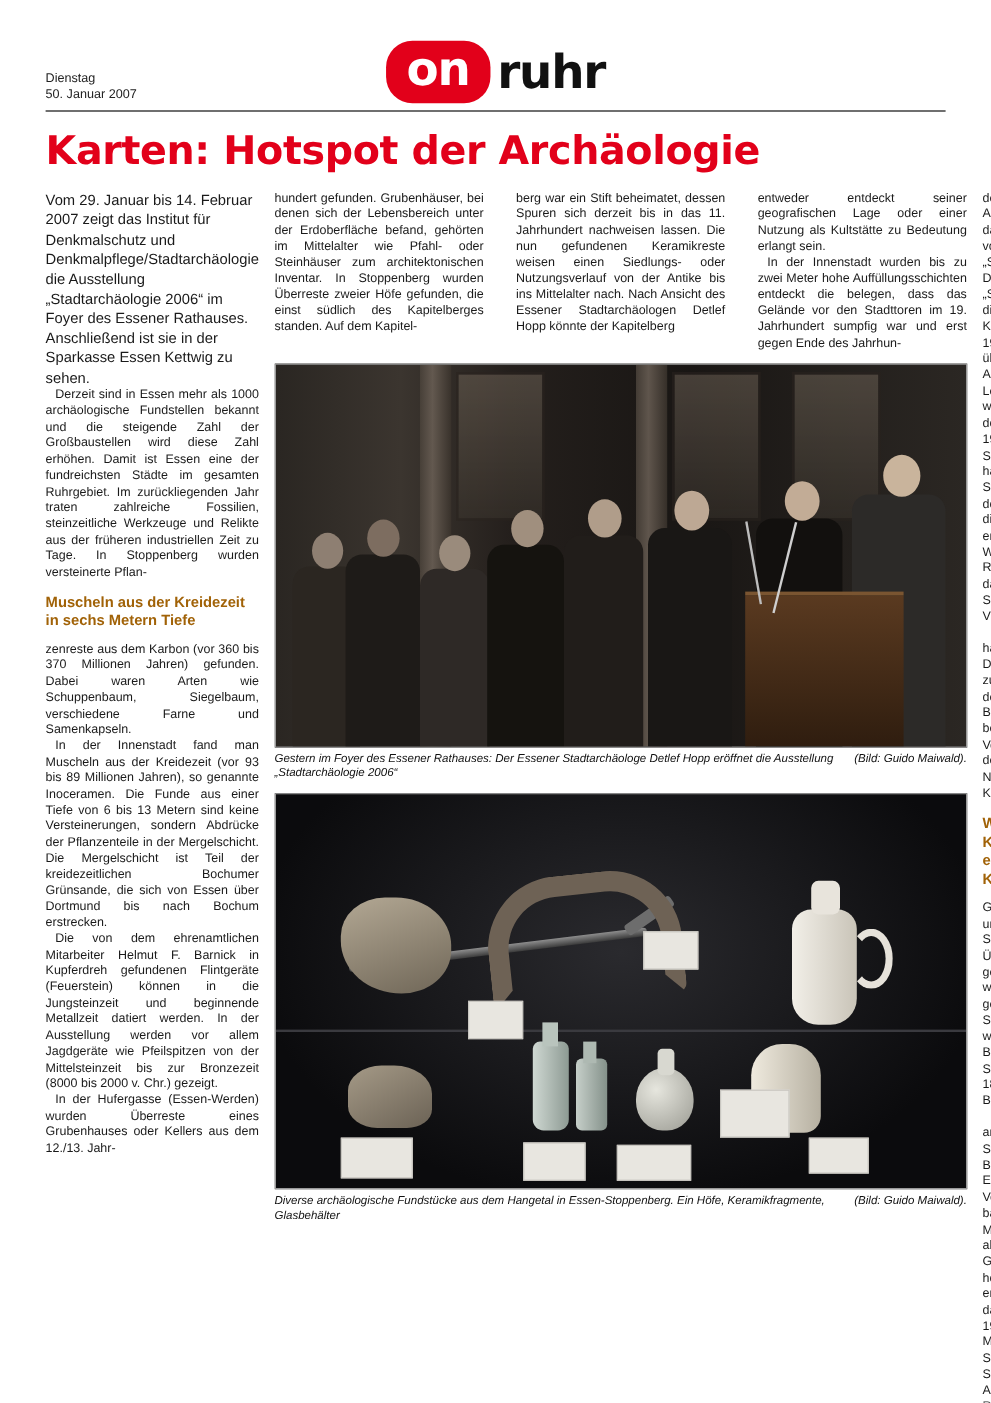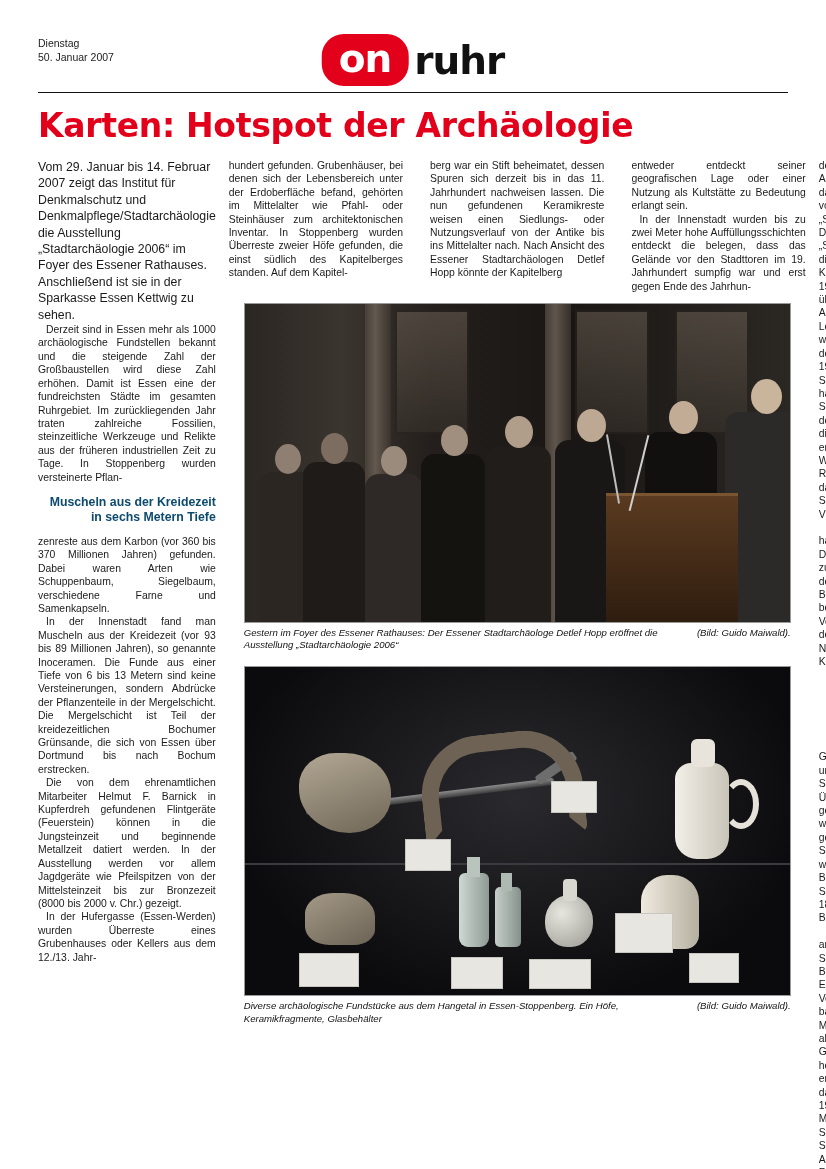--- a/index.html
+++ b/index.html
@@ -12,21 +12,21 @@
     overflow:hidden;
   }
   .page{
     position:absolute;
     left:0;top:0;width:826px;height:1169px;
     box-sizing:border-box;
     padding:34px 38px 10px 38px;
   }
   
   .masthead{
-    display:flex;align-items:flex-start;justify-content:space-between;
+    display:flex;align-items:flex-end;justify-content:space-between;
     height:52px;
     position:relative;
   }
   .date-block{
     font-size:10.5px;line-height:14px;color:#222;
     width:150px;
     padding-top:2px;
   }
   .logo{
     display:flex;align-items:center;
@@ -89,29 +89,29 @@
   .col p{margin:0;}
   .col p.indent{text-indent:8px;}
   .lead{
     font-size:12.3px;
     line-height:16.4px;
     font-weight:normal;
     text-align:left;
     margin:0 0 10px 0;
   }
   .subhead{
-    color:#0c4a6e;
+    color:#a16207;
     font-weight:bold;
     font-size:12.3px;
     line-height:15.5px;
-    text-align:right;
+    text-align:left;
     margin:11px 0 9px 0;
   }
   
-  .photo-block{margin:15px;}
+  .photo-block{margin:0;}
   .photo{
     border:1px solid #9a9a9a;
     box-sizing:border-box;
     position:relative;
     overflow:hidden;
   }
   .photo1{height:320px;background:#1d1a18;}
   .photo2{height:330px;background:#0c0c0e;}
   .caption{
     font-size:9.6px;

